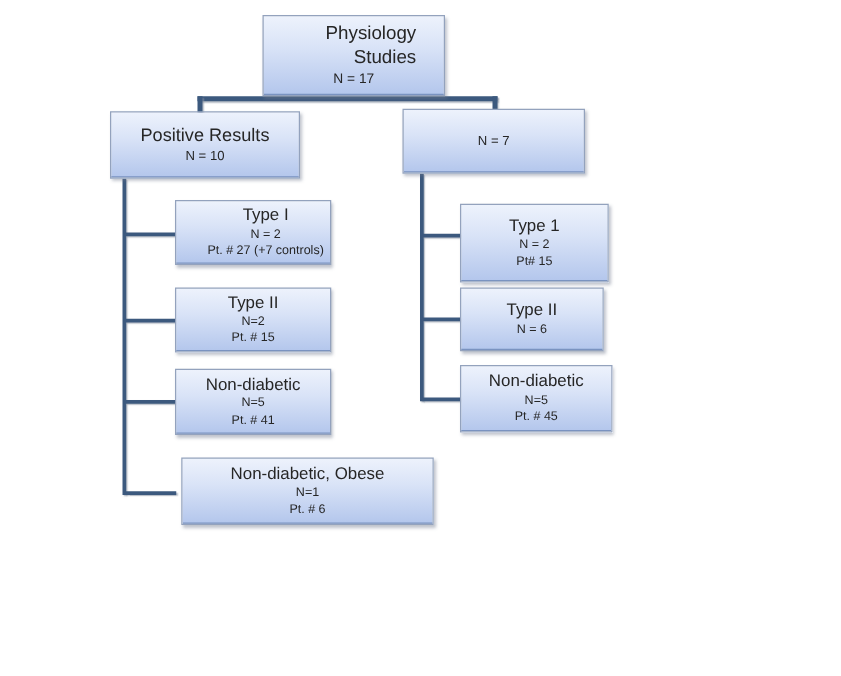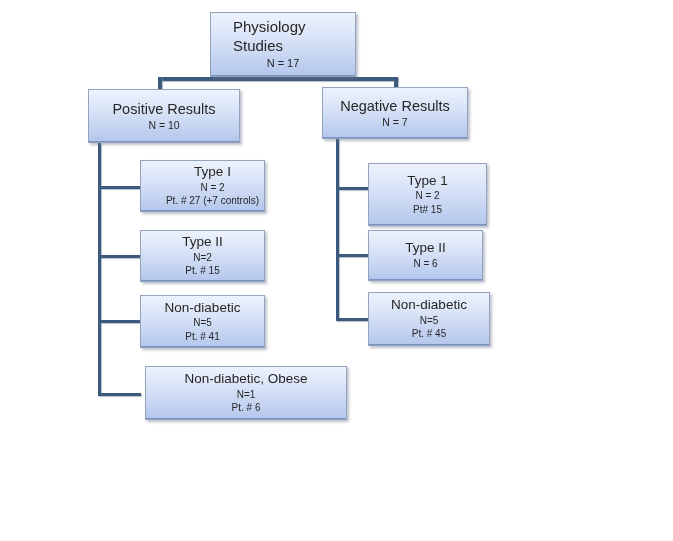--- a/index.html
+++ b/index.html
@@ -12,21 +12,21 @@
   }
   
   .node{
     position:absolute;
     box-sizing:border-box;
     border:1px solid #93a2bd;
     background:linear-gradient(180deg,#edf2fc 0%,#d9e3f7 40%,#b3c6ec 100%);
     box-shadow:1.5px 2px 2.5px rgba(110,120,140,0.45), inset 0 -1px 0 #7a93c0;
     display:flex;flex-direction:column;
     align-items:center;justify-content:center;
-    text-align:left;
+    text-align:right;
     color:#222222;
     z-index:2;
   }
   .node .title{font-size:14px;line-height:1.25;color:#262626;}
   .node .sub{font-size:10px;line-height:1.35;color:#262626;}
   #root-box{left:210px;top:12px;width:146px;height:65px;}
   #root-box .title{font-size:15px;max-width:100px;}
   #root-box .sub{font-size:11px;}
   #positive-box{left:88px;top:89px;width:152px;height:54px;}
   #negative-box{left:322px;top:87px;width:146px;height:52px;}
@@ -81,21 +81,20 @@
   <div class="node" id="root-box">
     <span class="title">Physiology Studies</span>
     <span class="sub">N = 17</span>
   </div>
 
   <div class="node" id="positive-box">
     <span class="title">Positive Results</span>
     <span class="sub">N = 10</span>
   </div>
   <div class="node" id="negative-box">
-    <span class="title">Negative Results</span>
     <span class="sub">N = 7</span>
   </div>
 
   <div class="node leaf" id="pos1-box">
     <span class="title">Type I</span>
     <span class="sub">N = 2</span>
     <span class="sub">Pt. # 27 (+7 controls)</span>
   </div>
   <div class="node leaf" id="pos2-box">
     <span class="title">Type II</span>

